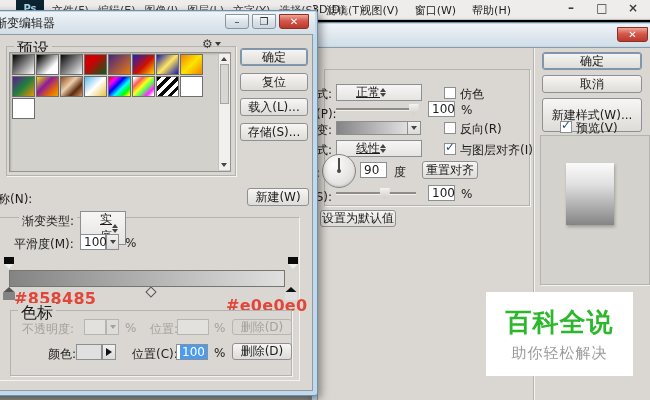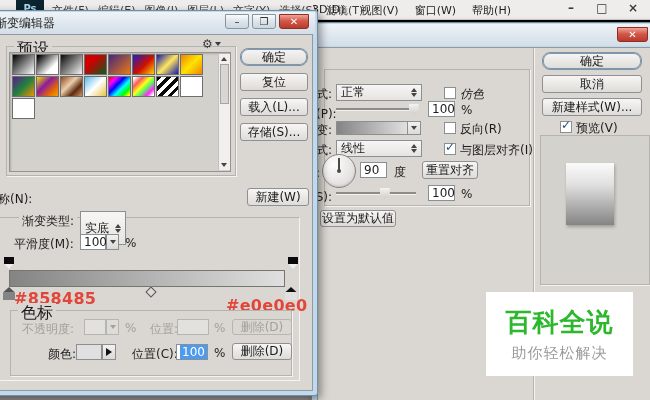--- a/index.html
+++ b/index.html
@@ -10,26 +10,26 @@
   .pslogo{position:absolute;left:16px;top:0;width:28px;height:17px;background:#0b2430;color:#a9d8ec;
     font-size:10px;font-weight:bold;display:flex;align-items:center;justify-content:center;border-radius:0 0 2px 2px;}
   .menus-hidden{position:absolute;left:52px;top:3px;display:flex;gap:9px;color:#2a2a2a;font-size:11px;opacity:.9;}
   .menus-visible{position:absolute;left:312px;top:3px;display:flex;gap:16px;color:#222;font-size:11px;}
   .winctl{position:absolute;right:8px;top:1px;display:flex;gap:13px;color:#3a3a3a;font-size:12px;font-weight:bold;}
   .winctl span{width:18px;text-align:center;cursor:default;}
   .workspace{position:absolute;left:0;top:390px;width:320px;height:10px;background:#8f8e8c;z-index:6;}
   
   .btn{background:linear-gradient(#f7f6f5,#eceae7 45%,#dedcd8);border:1px solid #8e9094;border-radius:3px;
     display:flex;align-items:center;justify-content:center;font-size:12px;color:#1a1a1a;box-sizing:border-box;}
-  .btn.default{box-shadow:0 0 0 1px #6f9cc4 inset;border-radius:8px;}
+  .btn.default{box-shadow:0 0 0 1px #6f9cc4 inset;}
   .btn.disabled{background:#dad7d2;border-color:#b7b5b0;color:#a3a19c;}
   .field{background:#fff;border:1px solid #8a8f94;box-sizing:border-box;display:flex;align-items:center;padding:0 3px;font-size:12px;}
   .field.disabled{background:#e3e1dd;border-color:#b7b5b0;}
   .combo{background:linear-gradient(#f7f6f5,#e6e4e1);border:1px solid #8a8f94;box-sizing:border-box;
-    display:flex;align-items:center;justify-content:space-between;padding:0 4px;font-size:12px;}
+    display:flex;align-items:center;padding:0 19px;font-size:12px;text-decoration:underline;}
   .updn{display:flex;flex-direction:column;gap:1px;align-items:center;}
   .tri-up{width:0;height:0;border-left:3px solid transparent;border-right:3px solid transparent;border-bottom:4px solid #444;}
   .tri-dn{width:0;height:0;border-left:3px solid transparent;border-right:3px solid transparent;border-top:4px solid #444;}
   .tri-rt{width:0;height:0;border-top:4px solid transparent;border-bottom:4px solid transparent;border-left:6px solid #111;}
   .arrbtn{background:linear-gradient(#f2f1ef,#dcdad6);border:1px solid #8a8f94;box-sizing:border-box;display:flex;align-items:center;justify-content:center;}
   .cb{width:12px;height:12px;background:#fff;border:1px solid #8a8f94;box-sizing:border-box;position:relative;}
   .cb .mark{position:absolute;left:0px;top:-4px;font-size:12px;font-weight:bold;color:#1e4e79;}
   .grp{position:absolute;border:1px solid #b5b3ae;box-shadow:1px 1px 0 rgba(255,255,255,.7);}
   .grplabel{position:absolute;background:#dad7d2;padding:0 3px;font-size:16px;}
   .lbl{position:absolute;white-space:nowrap;}
@@ -111,21 +111,21 @@
 
       <div class="lbl" style="left:-50px;top:38px;width:64px;text-align:right;">混合模式:</div>
       <div class="combo" style="position:absolute;left:18px;top:36px;width:86px;height:17px;">
         <span>正常</span>
         <span class="updn">
             <i class="tri-up"></i>
             <i class="tri-dn"></i>
           </span>
       </div>
       <div class="cb" style="position:absolute;left:126px;top:39px;"></div>
-      <div class="lbl" style="left:142px;top:38px;font-style:italic;">仿色</div>
+      <div class="lbl" style="left:142px;top:38px;">仿色</div>
 
       <div class="lbl" style="left:-50px;top:58px;width:64px;text-align:right;">不透明度(P):</div>
       <div class="slider" style="left:18px;top:54px;width:80px;">
         <div class="track"></div>
           <div class="sl-thumb" style="left: calc(97% - 5px);"></div>
       </div>
       <div class="field" style="position:absolute;left:110px;top:53px;width:27px;height:16px;">
         <span>100</span>
       </div>
       <div class="lbl" style="left:143px;top:55px;">%</div>
@@ -170,21 +170,21 @@
       <div class="field" style="position:absolute;left:110px;top:137px;width:27px;height:16px;">
         <span>100</span>
       </div>
       <div class="lbl" style="left:143px;top:139px;">%</div>
 
       <div class="btn" style="position:absolute;left:2px;top:162px;width:76px;height:17px;">设置为默认值</div>
 
       <div class="vsep" style="left:215px;top:0;bottom:0;"></div>
       <div class="btn default" style="position:absolute;left:224px;top:4px;width:100px;height:18px;">确定</div>
       <div class="btn" style="position:absolute;left:224px;top:27px;width:100px;height:18px;">取消</div>
-      <div class="btn" style="position:absolute;left:224px;top:50px;width:100px;height:18px;">新建样式(W)...</div>
+      <div class="btn" style="position:absolute;left:224px;top:50px;width:100px;height:34px;">新建样式(W)...</div>
       <div class="cb" style="position:absolute;left:242px;top:73px;">
         <span class="mark">✓</span>
       </div>
       <div class="lbl" style="left:258px;top:72px;">预览(V)</div>
       <div style="position:absolute;left:222px;top:87px;width:110px;height:150px;background:#d4d2cd;border:1px solid #b5b3ae;box-shadow:1px 1px 0 rgba(255,255,255,.7);box-sizing:border-box;">
         <div style="position: absolute; left: 25px; top: 27px; width: 48px; height: 62px; box-shadow: rgba(0, 0, 0, 0.25) 1px 2px 3px; background: linear-gradient(rgb(251, 251, 251), rgb(224, 224, 224) 35%, rgb(133, 132, 133));"></div>
       </div>
     </div>
   </div>
 

